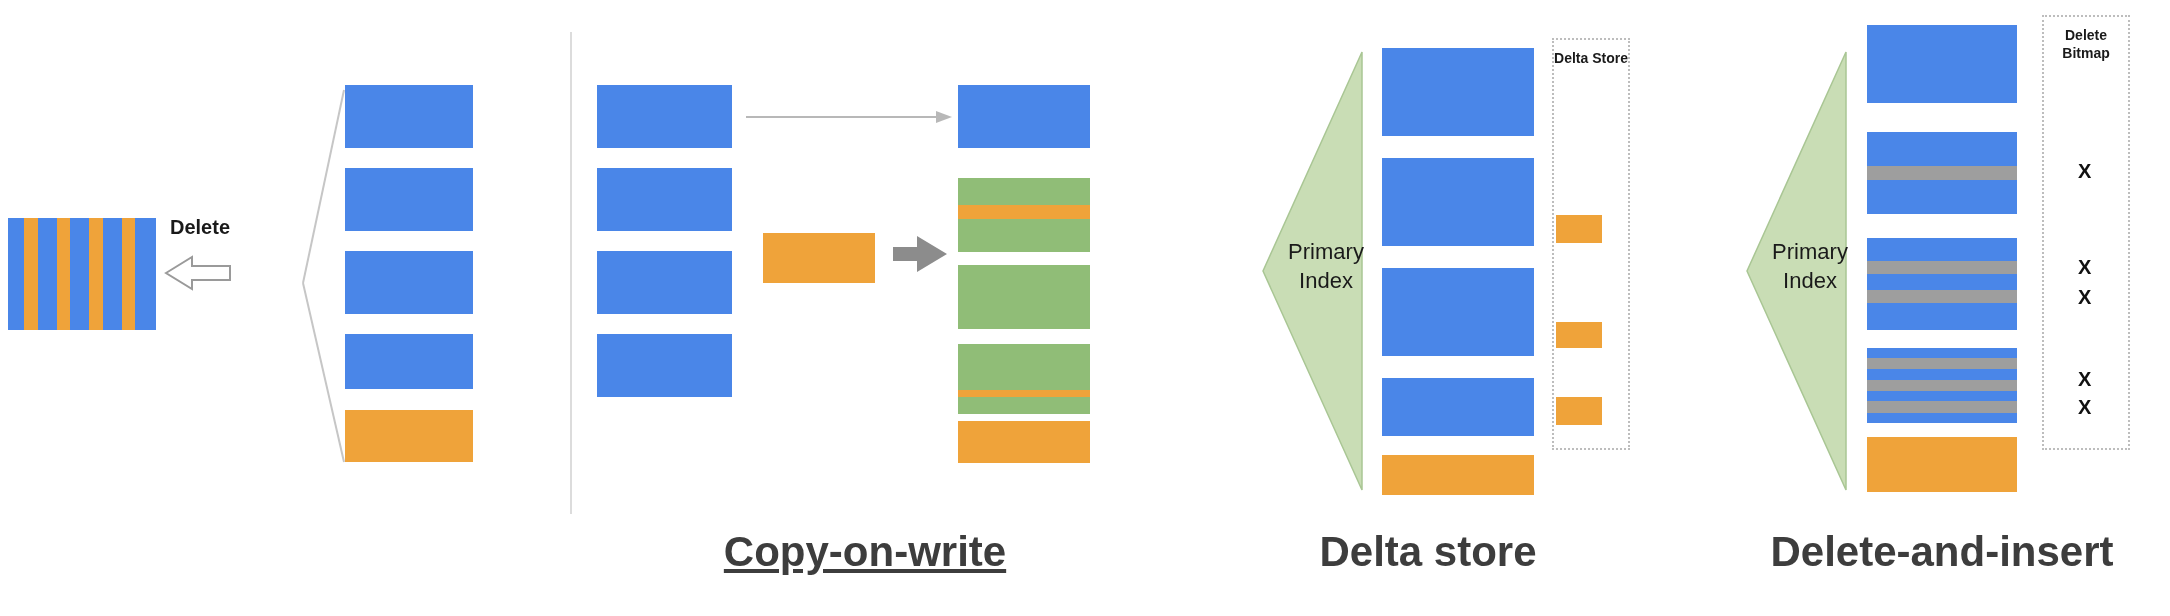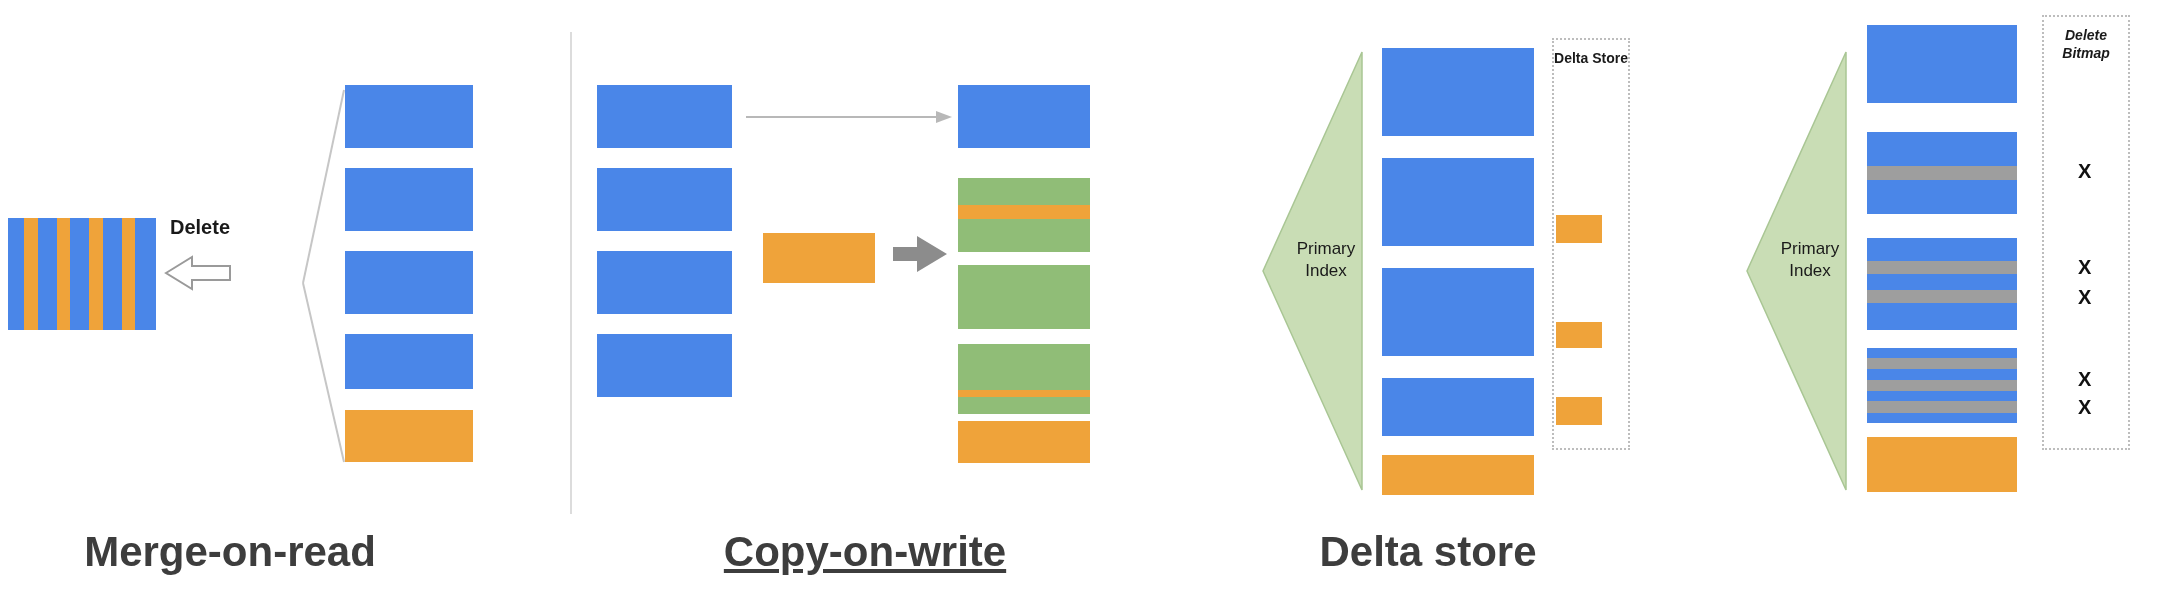--- a/index.html
+++ b/index.html
@@ -29,21 +29,21 @@
   }
   .panel-title {
     position: absolute; z-index: 3; font-size: 42px; font-weight: bold;
     color: #3d3d3d; text-align: center; white-space: nowrap;
   }
   .merge-label {
     position: absolute; z-index: 3; font-size: 20px; font-weight: bold;
     color: #1a1a1a; text-align: center;
   }
   .tri-label {
-    position: absolute; z-index: 3; font-size: 17px; color: #1a1a1a;
+    position: absolute; z-index: 3; font-size: 22px; color: #1a1a1a;
     text-align: center; line-height: 1.3;
   }
   .xmark {
     position: absolute; z-index: 3; font-size: 20px; font-weight: bold; color: #111111;
   }
 </style>
 </head>
 <body>
 
 <div class="canvas">
@@ -72,21 +72,20 @@
     <i class="vstripe" style="left:77%;"></i>
   </div>
   <div class="merge-label" style="left:160px; top:216px; width:80px;">Delete</div>
 
   <div class="blk blue" style="left:345px; top:85px;  width:128px; height:63px;"></div>
   <div class="blk blue" style="left:345px; top:168px; width:128px; height:63px;"></div>
   <div class="blk blue" style="left:345px; top:251px; width:128px; height:63px;"></div>
   <div class="blk blue" style="left:345px; top:334px; width:128px; height:55px;"></div>
   <div class="blk orange" style="left:345px; top:410px; width:128px; height:52px;"></div>
 
-  <div class="panel-title" style="left:30px; top:528px; width:400px;">Merge-on-read</div>
 
   <div class="blk blue" style="left:597px; top:85px;  width:135px; height:63px;"></div>
   <div class="blk blue" style="left:597px; top:168px; width:135px; height:63px;"></div>
   <div class="blk blue" style="left:597px; top:251px; width:135px; height:63px;"></div>
   <div class="blk blue" style="left:597px; top:334px; width:135px; height:63px;"></div>
 
   <div class="blk orange" style="left:763px; top:233px; width:112px; height:50px;"></div>
 
   <div class="blk blue" style="left:958px; top:85px; width:132px; height:63px;"></div>
   <div class="blk green" style="left:958px; top:178px; width:132px; height:74px;">
@@ -127,23 +126,24 @@
     <i class="hstripe gray" style="top:25%; height:14%;"></i>
     <i class="hstripe gray" style="top:57%; height:14%;"></i>
   </div>
   <div class="blk blue" style="left:1867px; top:348px; width:150px; height:75px;">
     <i class="hstripe gray" style="top:13%; height:15%;"></i>
     <i class="hstripe gray" style="top:42%; height:15%;"></i>
     <i class="hstripe gray" style="top:71%; height:15%;"></i>
   </div>
   <div class="blk orange" style="left:1867px; top:437px; width:150px; height:55px;"></div>
 
-  <div class="dotted-col" style="left:2042px; top:15px; width:88px; height:435px;font-style:italic;">
+  <div class="dotted-col" style="left:2042px; top:15px; width:88px; height:435px;">
     <span class="col-label">Delete Bitmap</span>
   </div>
   <span class="xmark" style="left:2078px; top:160px;">X</span>
   <span class="xmark" style="left:2078px; top:256px;">X</span>
   <span class="xmark" style="left:2078px; top:286px;">X</span>
   <span class="xmark" style="left:2078px; top:368px;">X</span>
   <span class="xmark" style="left:2078px; top:396px;">X</span>
 
+  <div class="panel-title" style="left:1742px; top:528px; width:400px;">Delete-and-insert</div>
 
 </div>
 
 </body></html>

